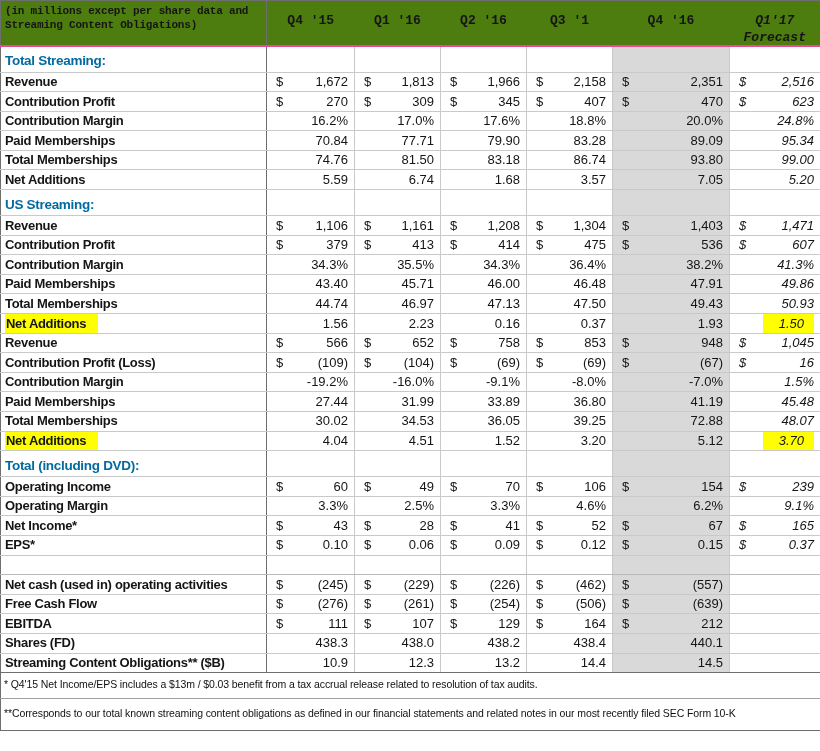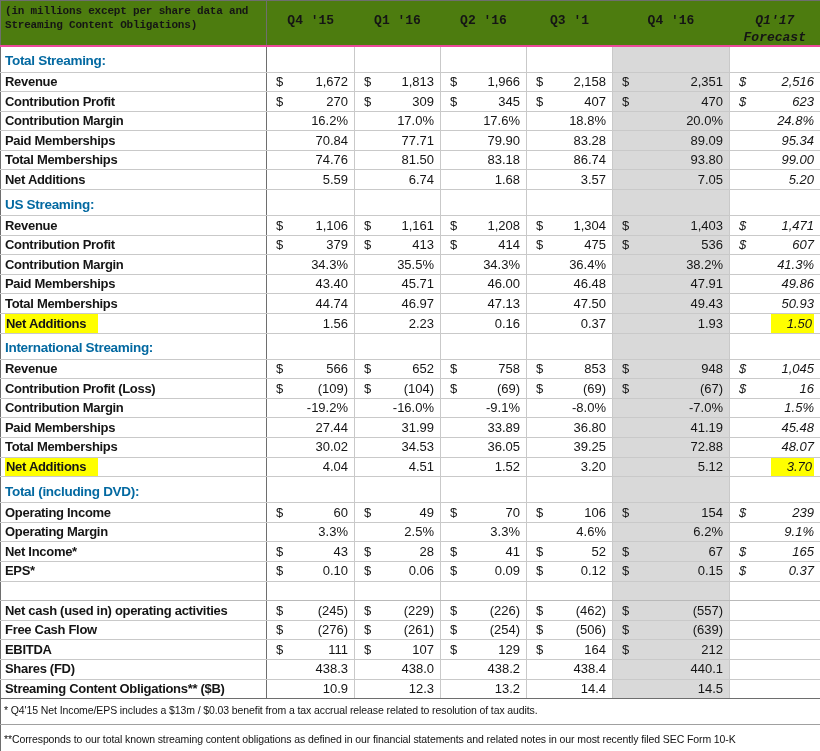--- a/index.html
+++ b/index.html
@@ -58,21 +58,21 @@
     font-size: 13.5px;
     vertical-align: bottom;
     padding-bottom: 3px;
   }
   tbody td.num { text-align: right; padding-right: 6px; }
   tbody td.shade { background: #d9d9d9; }
   tbody td.fc { font-style: italic; }
   .dollar { float: left; margin-left: 9px; }
   .hl { background: #ffff00; }
   td.label .hl { padding: 2px 12px 2px 1px; }
-  .hlv { padding: 2px 2px 2px 16px; }
+  .hlv { padding: 2px 10px 2px 16px; }
   tr.topline td { border-top: 1px solid #8a8a8a; }
   tr.lastrow td { border-bottom: 1px solid #6e6e6e; }
   tr.r-blank td { border-bottom: 1px solid #b9b9b9; }
 
   
   tfoot td {
     font-size: 10.5px;
     text-align: left;
     padding: 0 4px 4px 3px;
     letter-spacing: -0.1px;
@@ -240,29 +240,20 @@
         </tr>
         <tr class="r-data">
           <td class="label"><span class="hl">Net Additions</span></td>
           <td class="num">1.56</td>
           <td class="num">2.23</td>
           <td class="num">0.16</td>
           <td class="num">0.37</td>
           <td class="num shade">1.93</td>
           <td class="num fc"><span class="hl hlv">1.50</span></td>
         </tr>
-        <tr class="r-section">
-          <td class="label sec">International Streaming:</td>
-          <td class="num"></td>
-          <td class="num"></td>
-          <td class="num"></td>
-          <td class="num"></td>
-          <td class="num shade"></td>
-          <td class="num fc"></td>
-        </tr>
         <tr class="r-data">
           <td class="label">Revenue</td>
           <td class="num"><span class="dollar">$</span><span>566</span></td>
           <td class="num"><span class="dollar">$</span><span>652</span></td>
           <td class="num"><span class="dollar">$</span><span>758</span></td>
           <td class="num"><span class="dollar">$</span><span>853</span></td>
           <td class="num shade"><span class="dollar">$</span><span>948</span></td>
           <td class="num fc"><span class="dollar">$</span><span>1,045</span></td>
         </tr>
         <tr class="r-data">

